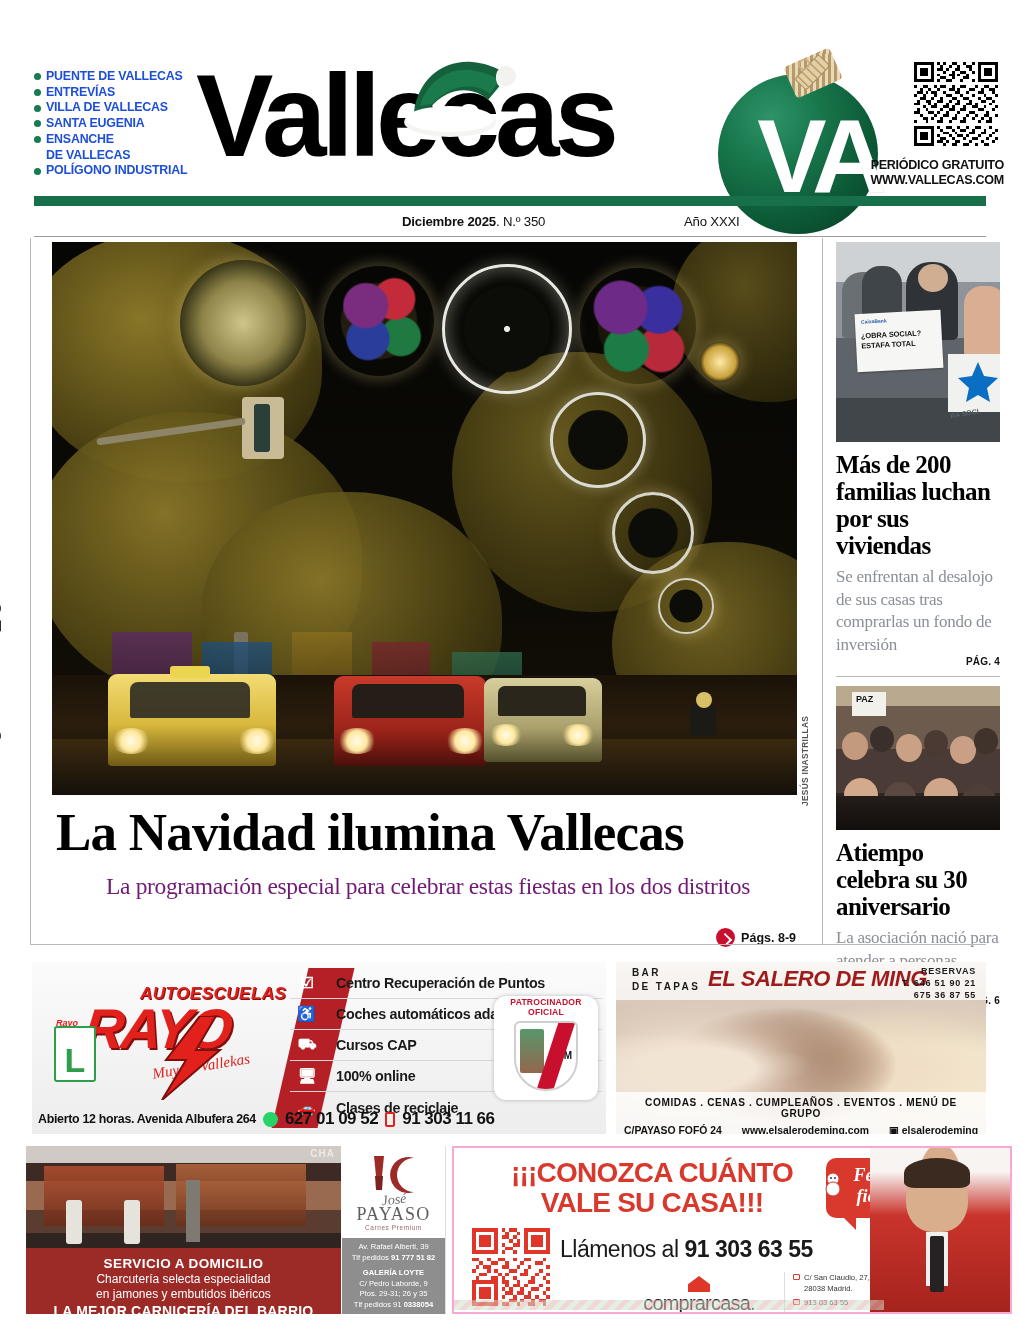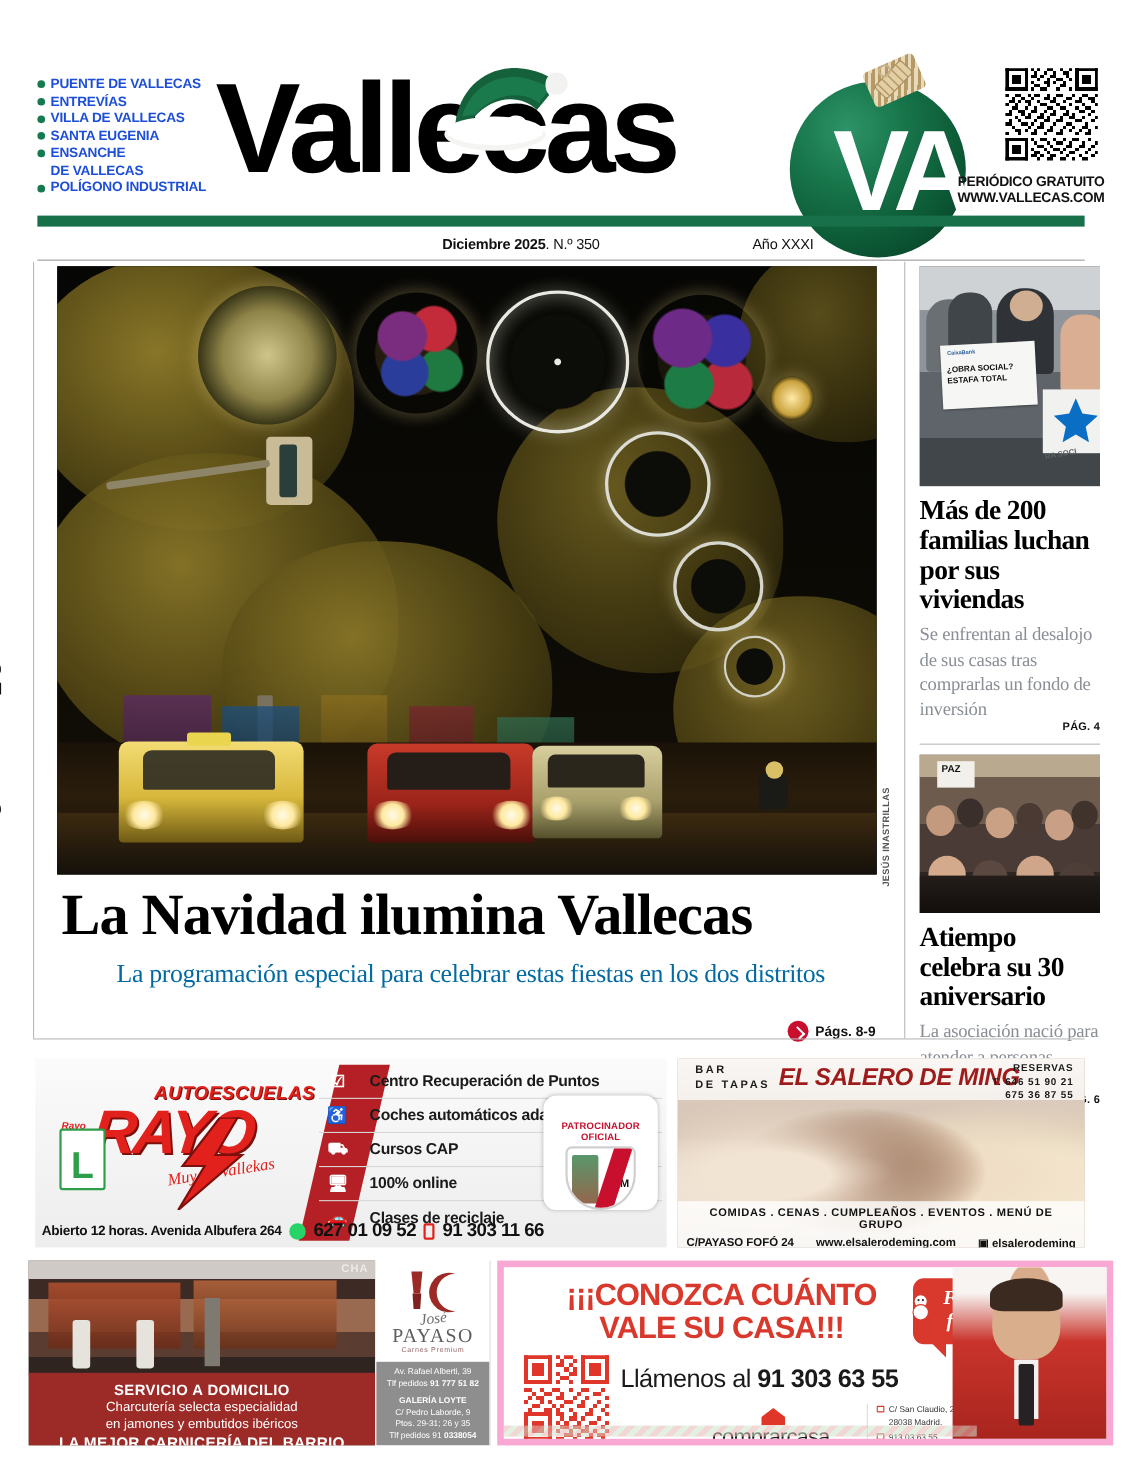--- a/index.html
+++ b/index.html
@@ -159,21 +159,21 @@
   .lead-head {
     position: absolute; left: 56px; top: 806px; width: 740px;
     font-family: "Liberation Serif", serif;
     font-weight: bold; font-size: 53px; line-height: 1.0;
     letter-spacing: -0.8px; color: #000;
   }
   .lead-sub {
     position: absolute; left: 56px; top: 872px; width: 744px;
     font-family: "Liberation Serif", serif;
     font-size: 23.5px; line-height: 29px; text-align: center;
-    letter-spacing: -0.35px; color: #0369a1;
+    letter-spacing: -0.35px; color: #701a75;
   }
   .lead-pages {
     position: absolute; right: 224px; top: 928px;
     display: flex; align-items: center; gap: 6px;
     font-size: 12.5px; font-weight: bold; color: #111;
   }
   .arrow-circle {
     width: 19px; height: 19px; border-radius: 50%;
     background: #c8102e; position: relative; flex: none;
   }
@@ -279,21 +279,21 @@
     display: inline-block; flex: none;
   }
   .ph-ic {
     width: 10px; height: 15px; border-radius: 2px; border: 2px solid #e2211c;
     display: inline-block; flex: none;
   }
   .patro {
     position: absolute; right: 8px; top: 34px; width: 104px; height: 104px;
     background: #fff; border-radius: 12px;
     box-shadow: 0 0 4px rgba(0,0,0,.25);
-    display: flex; flex-direction: column; align-items: center; padding-top: 22px;
+    display: flex; flex-direction: column; align-items: center; padding-top: 1px;
   }
   .patro-t {
     font-weight: bold; font-size: 8.6px; color: #c8102e;
     text-align: center; line-height: 10px; letter-spacing: .2px;
   }
   .patro-shield {
     margin-top: 4px; width: 64px; height: 70px; background: #fff;
     border: 2px solid #cfcfcf;
     border-radius: 6px 6px 32px 32px; position: relative; overflow: hidden;
   }
@@ -393,21 +393,21 @@
   .camino-info {
     background: #8e8e8e; color: #fff; height: 76px;
     font-size: 7.6px; line-height: 10.5px; text-align: center; padding-top: 4px;
   }
   .camino-info b { font-weight: bold; }
   .camino-info .hd { font-weight: bold; margin-top: 5px; }
 
   
   .ad-casa {
     position: absolute; left: 452px; top: 1146px; width: 560px; height: 168px;
-    background: #fff; border: 6px solid #f9a8d4; overflow: hidden;
+    background: #fff; border: 2px solid #f9a8d4; overflow: hidden;
   }
   .casa-h1 {
     position: absolute; left: 18px; top: 10px; width: 360px;
     font-weight: bold; font-size: 28px; line-height: 30px;
     color: #d8392c; letter-spacing: -0.8px; text-align: center;
   }
   .casa-bubble {
     position: absolute; left: 372px; top: 10px; width: 108px; height: 60px;
     background: #d8392c; border-radius: 10px;
   }

